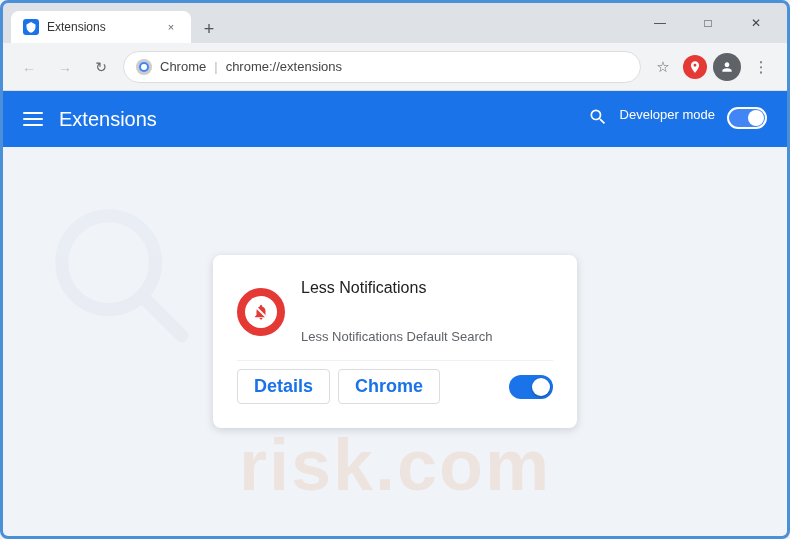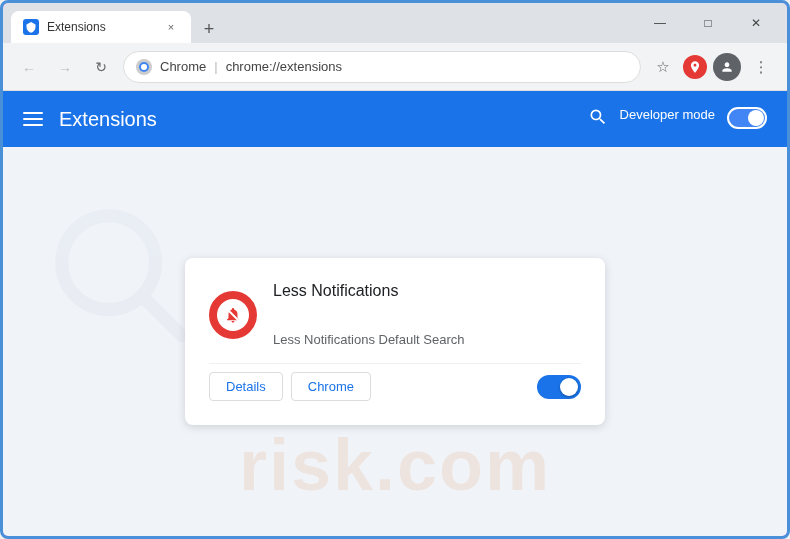--- a/index.html
+++ b/index.html
@@ -289,21 +289,21 @@
       left: 50%;
       transform: translateX(-50%);
       white-space: nowrap;
     }
 
     
     .ext-card {
       background: white;
       border-radius: 8px;
       box-shadow: 0 2px 8px rgba(0,0,0,0.15);
-      width: 420px;
+      width: 364px;
       padding: 24px;
       display: flex;
       flex-direction: column;
       gap: 16px;
       position: relative;
       z-index: 10;
     }
 
     .ext-card-top {
       display: flex;
@@ -341,22 +341,22 @@
       padding-top: 8px;
       border-top: 1px solid #f0f0f0;
     }
 
     .ext-card-btn {
       padding: 6px 16px;
       border: 1px solid #dadce0;
       border-radius: 4px;
       background: white;
       color: #1a73e8;
-      font-size: 13px;
-      font-weight: 400;
+      font-size: 18px;
+      font-weight: 700;
       cursor: pointer;
     }
 
     .ext-card-toggle {
       margin-left: auto;
       width: 44px; height: 24px;
       border-radius: 12px;
       background: #1a73e8;
       position: relative;
       cursor: pointer;

